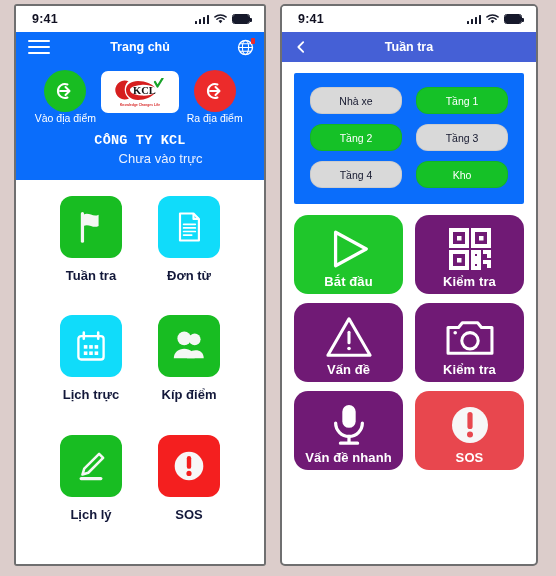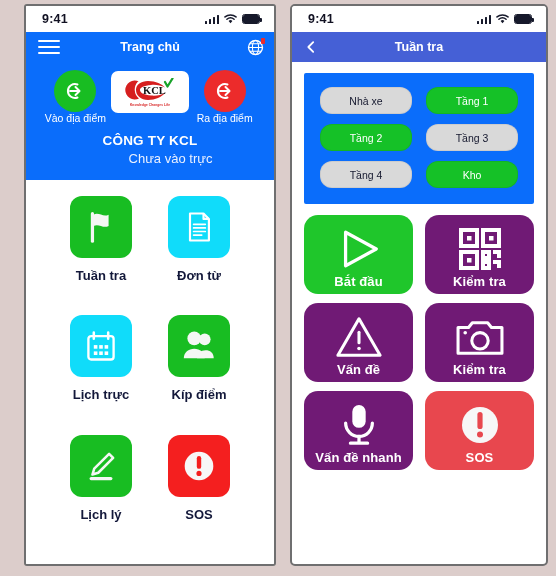--- a/index.html
+++ b/index.html
@@ -7,21 +7,21 @@
     width: 556px; height: 576px;
     background: #dccdcb;
     font-family: "Liberation Sans", sans-serif;
     overflow: hidden;
   }
   .stage {
     position: relative;
     width: 545px; height: 576px;
     display: flex;
     gap: 14px;
-    padding: 4px 8px 10px 24px;
+    padding: 4px 8px 10px 14px;
   }
 
   
   .phone {
     position: relative;
     background: #ffffff;
     border: 2px solid #6f6f70;
     overflow: hidden;
     flex: 0 0 auto;
     display: flex;
@@ -110,21 +110,21 @@
     text-align: center;
   }
   .logo-tag {
     font-size: 3.2px; color: #d61f1f; font-weight: bold;
     letter-spacing: .1px; margin-top: .5px; transform: scaleY(1.15);
   }
   .company {
     text-align:center;
     padding: 9px 0 14px;
   }
-  .company-name { font-size: 13.5px; font-weight: bold; color: #fff; letter-spacing: .2px; }
+  .company-name { font-size: 13.5px; font-weight: bold; color: #fff; letter-spacing: .2px; font-family: Liberation Mono, monospace; }
   .company-sub { font-size: 13px; color: #eaf1ff; margin-top: 3px; margin-left: 41px; }
 
   
   .menu-grid {
     flex: 1 1 auto;
     background: #fff;
     display: grid;
     grid-template-columns: 1fr 1fr;
     grid-template-rows: repeat(3, 1fr);
     padding: 16px 26px 10px;

